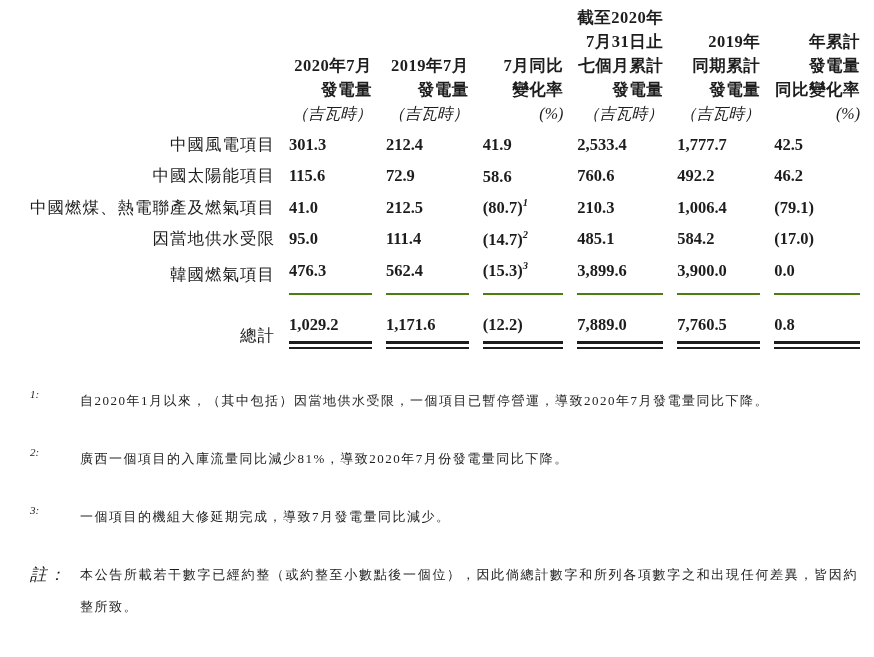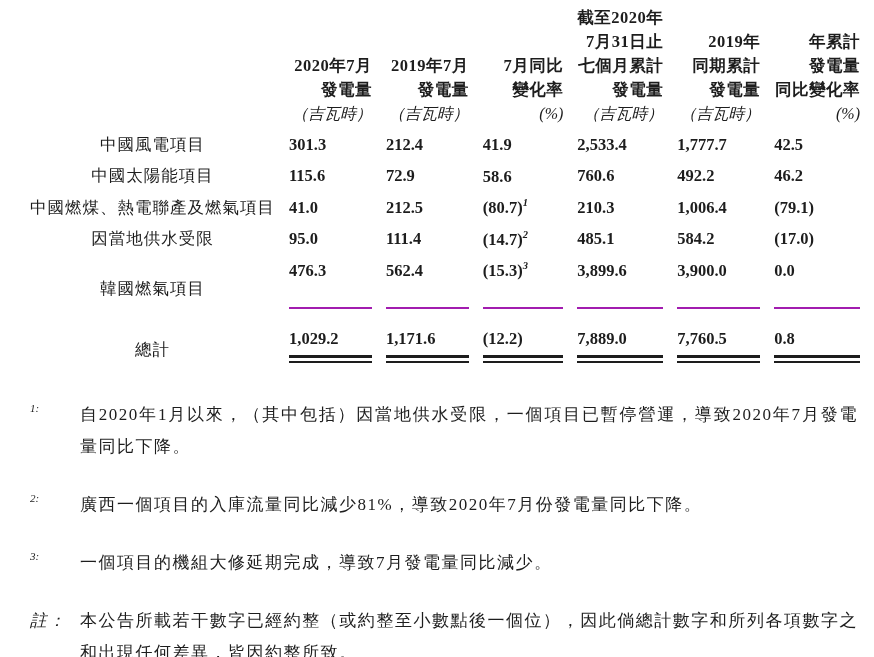--- a/index.html
+++ b/index.html
@@ -33,42 +33,42 @@
     vertical-align: bottom;
     text-align: right;
     padding-bottom: 16px;
     font-size: 16.5px;
   }
   th.corner { padding-bottom: 16px; }
   .hl { line-height: 24px; white-space: nowrap; letter-spacing: 0.5px; }
   .hu { line-height: 24px; font-weight: 400; font-style: italic; font-size: 16px; white-space: nowrap; font-family: Liberation Serif, serif; }
 
   td.lbl {
-    text-align: center;
+    text-align: right;
     line-height: 27px;
     white-space: nowrap;
     font-size: 16.5px;
     letter-spacing: 1px;
     vertical-align: bottom;
     font-family: Liberation Serif, serif;
   }
   td.num {
     text-align: left;
     line-height: 27px;
     font-size: 16.5px;
     vertical-align: bottom;
     white-space: nowrap;
     font-weight: bold;
   }
   sup.fnref {
     font-style: italic;
     font-size: 10.5px;
     letter-spacing: 0;
   }
-  tr.lastrow td.num { padding-bottom: 23px; border-bottom: 2px solid #a21caf; }
+  tr.lastrow td.num { padding-bottom: 9px; border-bottom: 2px solid #4d7c0f; }
   tr.lastrow td.lbl { padding-bottom: 7px; }
 
   tr.totalrow td { padding-top: 16px; }
   .dblrule {
     margin-top: 3px;
     height: 3px;
     border-top: 3px solid #1d1d1d;
     border-bottom: 2px solid #1d1d1d;
   }
 
@@ -93,21 +93,21 @@
     width: 50px;
     flex: none;
     font-style: italic;
     font-size: 16.5px;
     line-height: 32px;
     letter-spacing: 2px;
   }
   .fn-text {
     width: 778px;
     line-height: 32px;
-    font-size: 17px;
+    font-size: 13px;
     letter-spacing: 1.5px;
     text-align: justify;
   }
 </style>
 </head>
 <body>
 
 <div class="page">
 
   <table class="gen">

